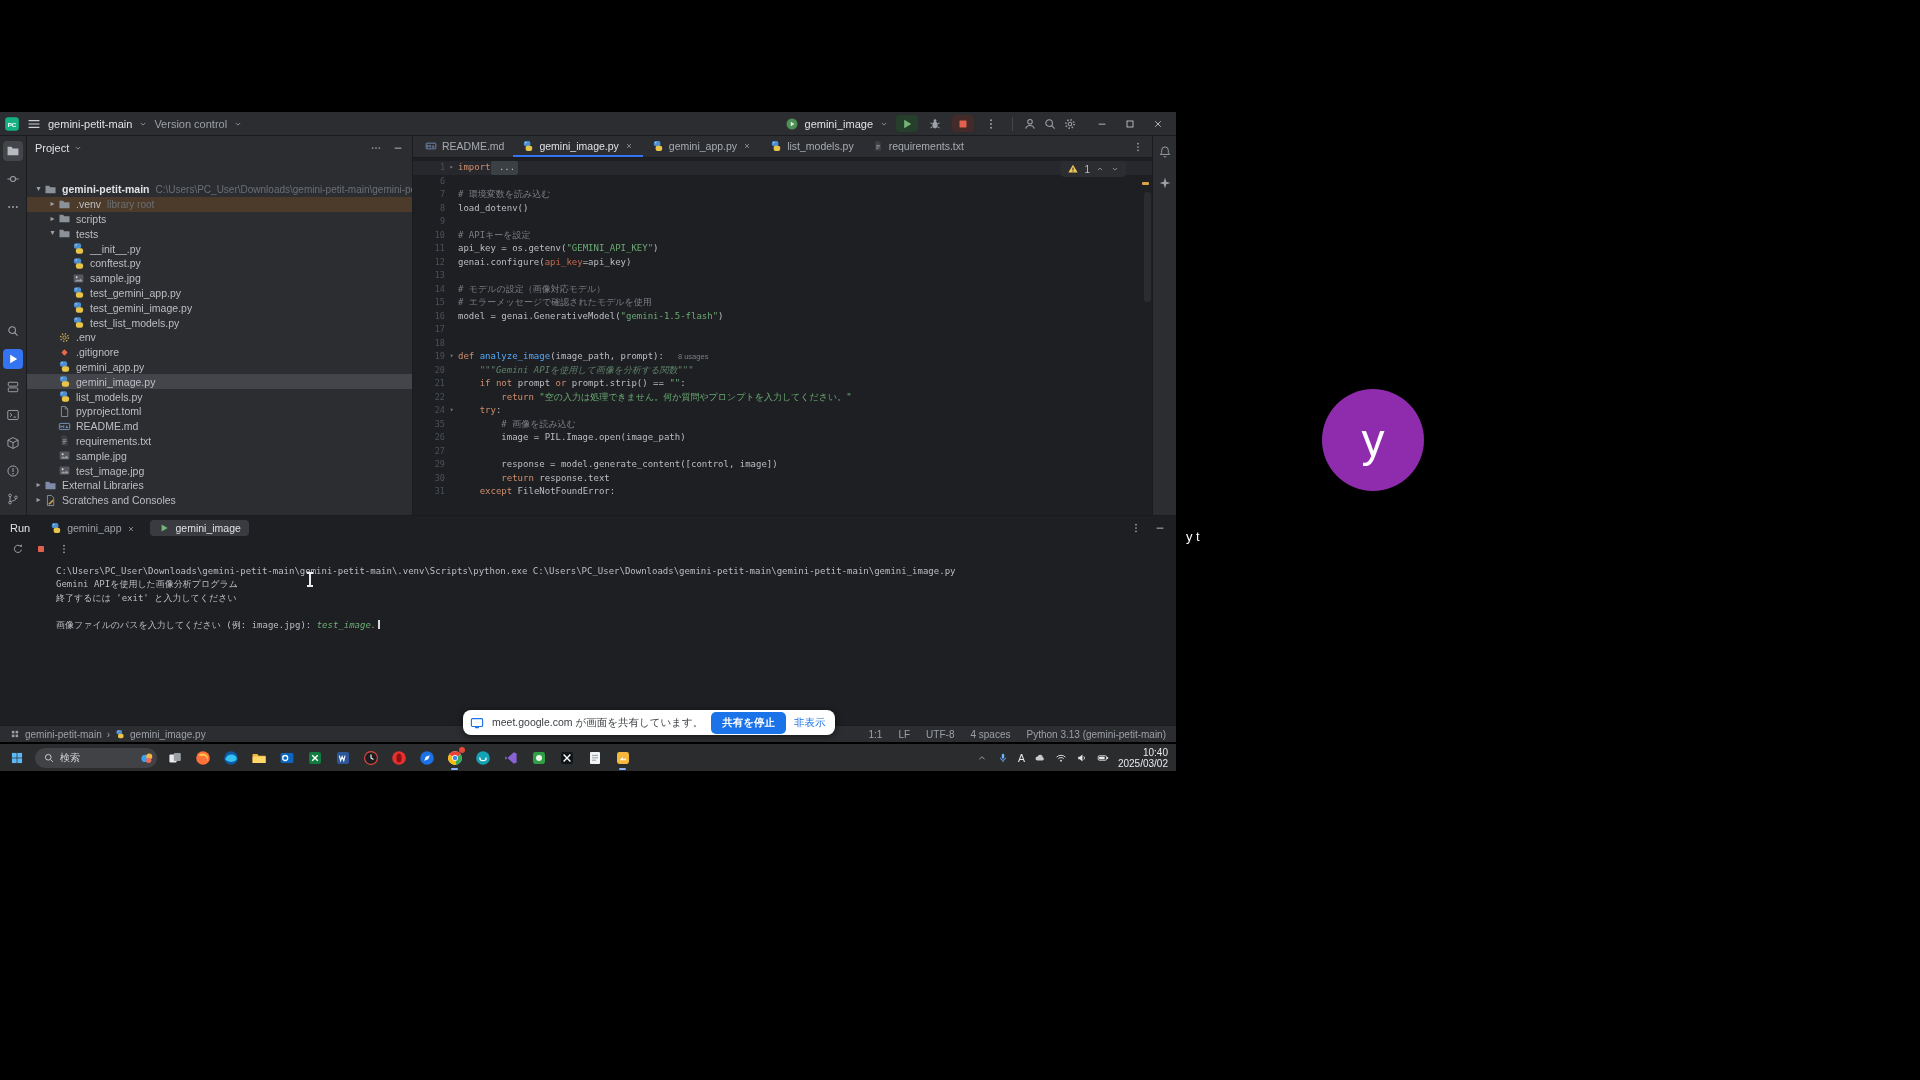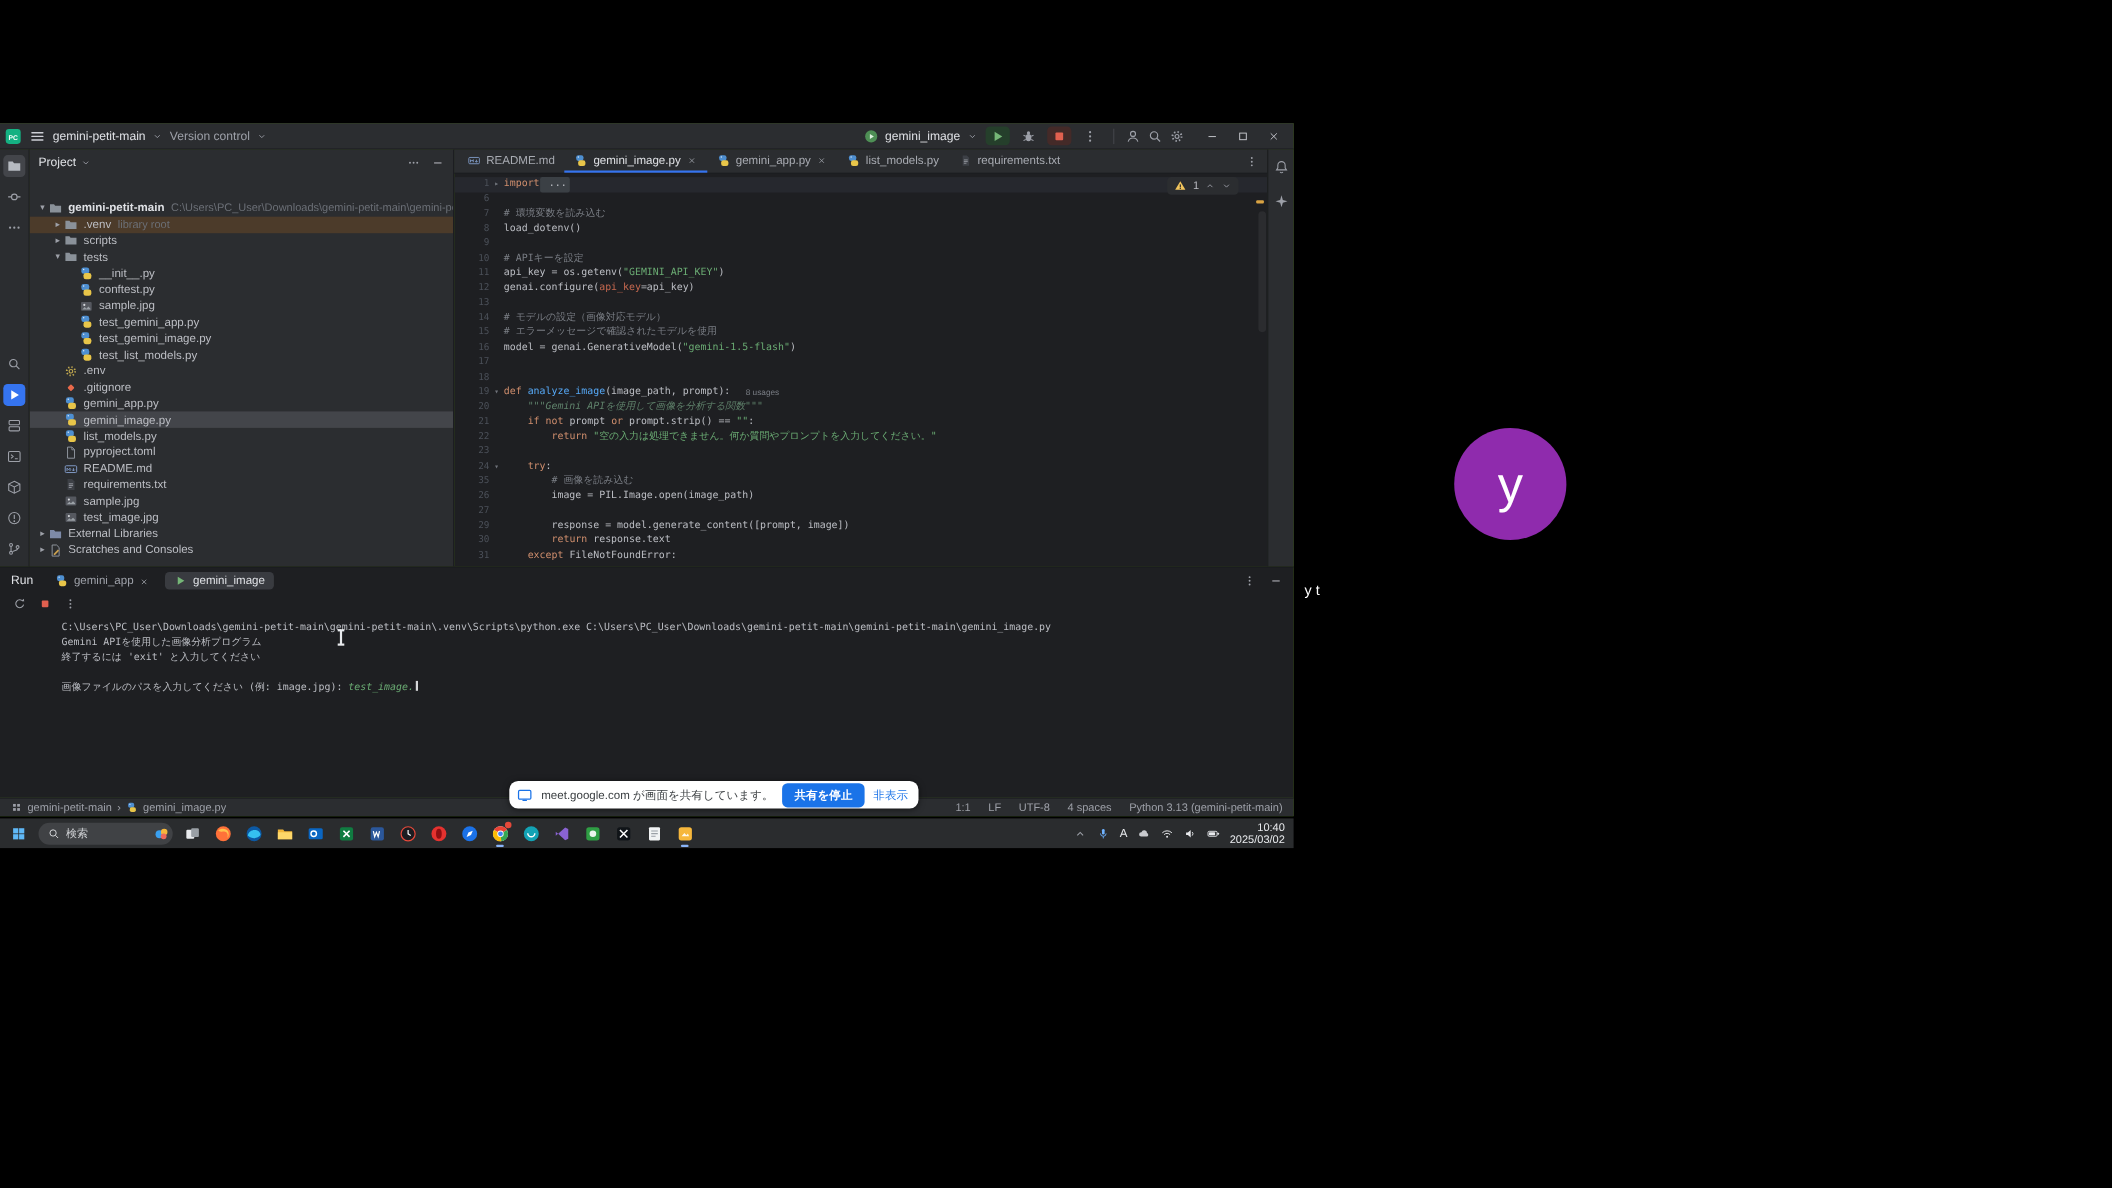--- a/index.html
+++ b/index.html
@@ -2,21 +2,21 @@
 <html><head>
 <meta charset="utf-8">
 <style>
   html,body{margin:0;padding:0;background:#000;}
   .screen{position:relative;width:1920px;height:1080px;background:#000;overflow:hidden;font-family:"Liberation Sans",sans-serif;}
   
   .ic{display:inline-flex;align-items:center;justify-content:center;flex:none;}
   .ic svg{width:100%;height:100%;display:block;}
   .ic16{width:16px;height:16px}.ic14{width:14px;height:14px}.ic12{width:12px;height:12px}.ic10{width:10px;height:10px}
   
-  .ide{position:absolute;left:0;top:112px;width:1176px;height:630px;display:flex;flex-direction:column;background:#4d7c0f;color:#bcbec4;font-size:11px;}
+  .ide{position:absolute;left:0;top:112px;width:1176px;height:630px;display:flex;flex-direction:column;background:#a16207;color:#bcbec4;font-size:11px;}
   .titlebar{flex:none;height:23px;background:#2b2d30;border-bottom:1px solid #1a1b1e;display:flex;align-items:center;padding:0 4px;gap:6px;}
   .tb-group{display:flex;align-items:center;gap:6px}
   .tb-text{color:#dfe1e5;font-size:11px}
   .tb-dim{color:#9da0a8;font-size:11px}
   .tb-right{margin-left:auto;display:flex;align-items:center;gap:7px}
   .tb-btn{width:22px;height:17px;border-radius:4px;display:flex;align-items:center;justify-content:center}
   .tb-btn.run{background:#253f2b}
   .tb-btn.stop{background:#442a28}
   .tb-divider{width:1px;height:14px;background:#43454a;margin:0 3px}
   .win-controls{display:flex;margin-left:4px}
@@ -754,24 +754,20 @@
               </div>
               <div class="cl">
                 <span class="ln">22</span>
                 <span class="foldm"></span>
                 <span class="cseg tok-txt">        </span>
                 <span class="cseg tok-kw">return</span>
                 <span class="cseg tok-txt"> </span>
                 <span class="cseg tok-str">"空の入力は処理できません。何か質問やプロンプトを入力してください。"</span>
               </div>
               <div class="cl">
-                <span class="ln">23</span>
-                <span class="foldm"></span>
-              </div>
-              <div class="cl">
                 <span class="ln">24</span>
                 <span class="foldm">▾</span>
                 <span class="cseg tok-txt">    </span>
                 <span class="cseg tok-kw">try</span>
                 <span class="cseg tok-txt">:</span>
               </div>
               <div class="cl">
                 <span class="ln">35</span>
                 <span class="foldm"></span>
                 <span class="cseg tok-txt">        </span>
@@ -782,21 +778,21 @@
                 <span class="foldm"></span>
                 <span class="cseg tok-txt">        image = PIL.Image.open(image_path)</span>
               </div>
               <div class="cl">
                 <span class="ln">27</span>
                 <span class="foldm"></span>
               </div>
               <div class="cl">
                 <span class="ln">29</span>
                 <span class="foldm"></span>
-                <span class="cseg tok-txt">        response = model.generate_content([prompt, image])</span>
+                <span class="cseg tok-txt">        response = model.generate_content([control, image])</span>
               </div>
               <div class="cl">
                 <span class="ln">30</span>
                 <span class="foldm"></span>
                 <span class="cseg tok-txt">        </span>
                 <span class="cseg tok-kw">return</span>
                 <span class="cseg tok-txt"> response.text</span>
               </div>
               <div class="cl">
                 <span class="ln">31</span>

